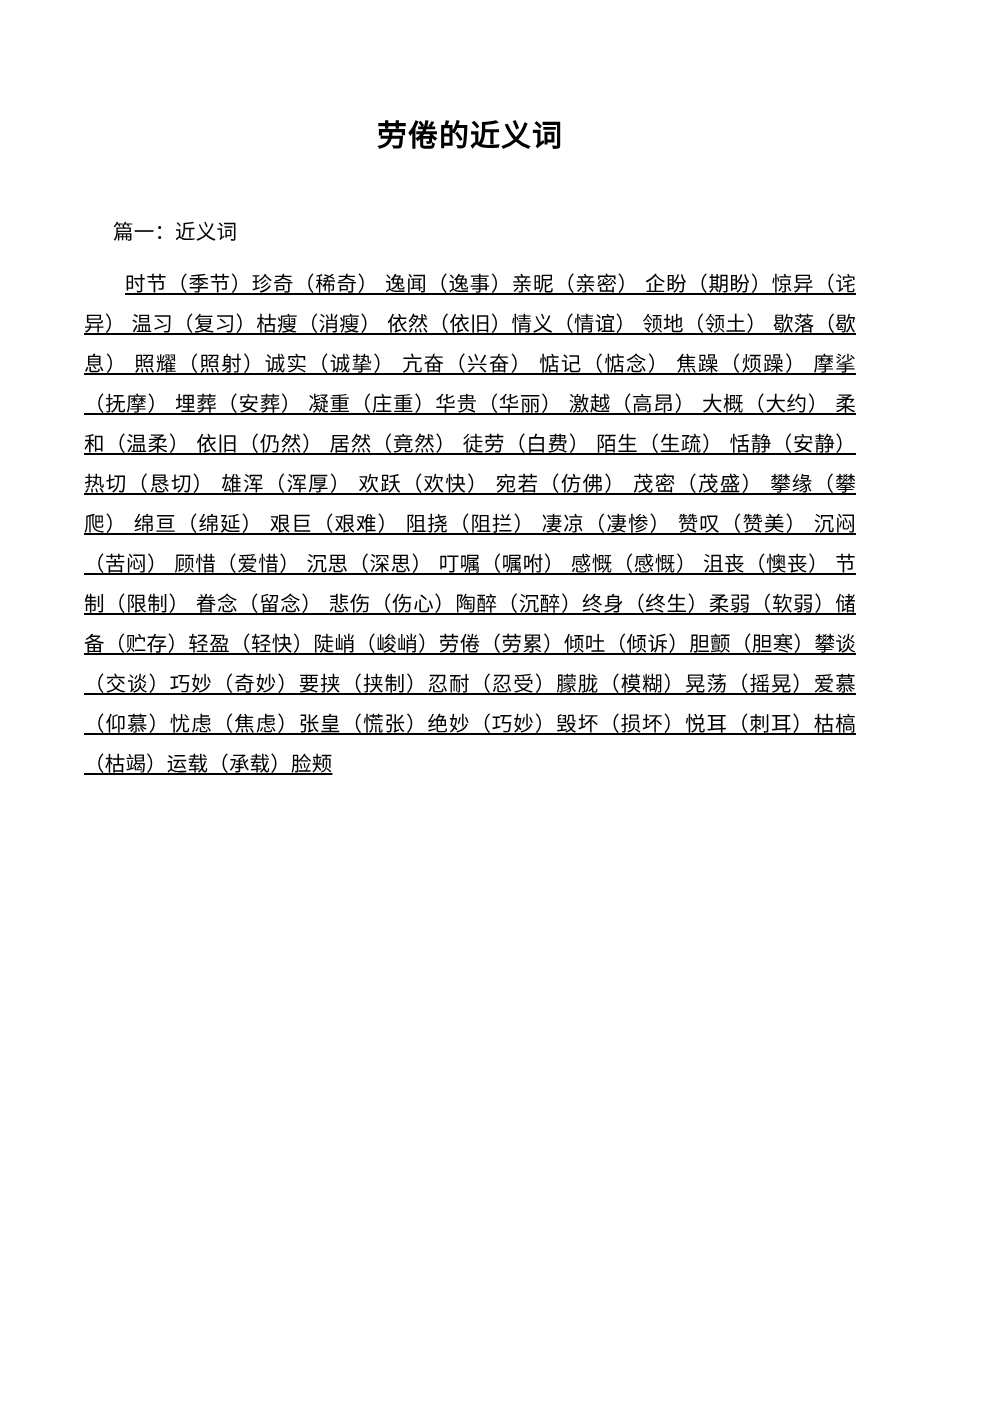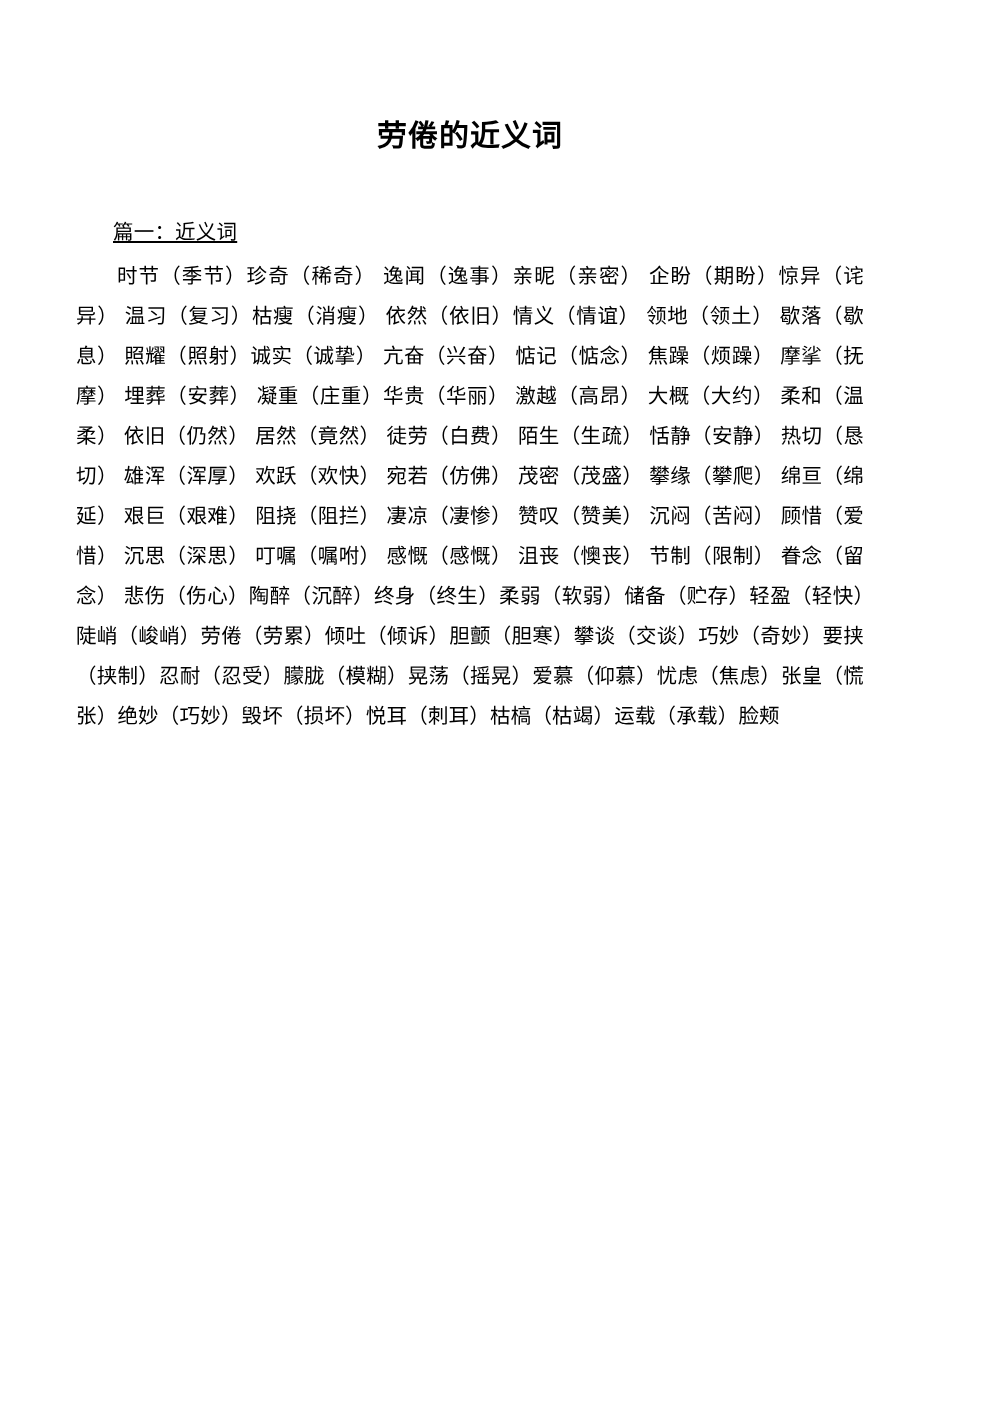--- a/index.html
+++ b/index.html
@@ -37,26 +37,26 @@
     font-family: "Liberation Sans", "DejaVu Sans", sans-serif;
     font-size: 20.5px;
     line-height: 1.95;
     text-align: justify;
     text-justify: inter-ideograph;
     letter-spacing: 0.2px;
   }
   .para {
     margin: 0 0 4px 0;
     text-indent: 2em;
-    text-decoration: underline;
   }
   .para-flow {
-    margin: 4px;
+    margin: 12px;
     text-indent: 2em;
     text-align: justify;
+    text-decoration: underline;
   }
   
   .edge-left, .edge-right {
     position: absolute;
     top: 0;
     width: 6px;
     height: 1404px;
     background: #ffffff;
   }
   .edge-left { left: 0; }

